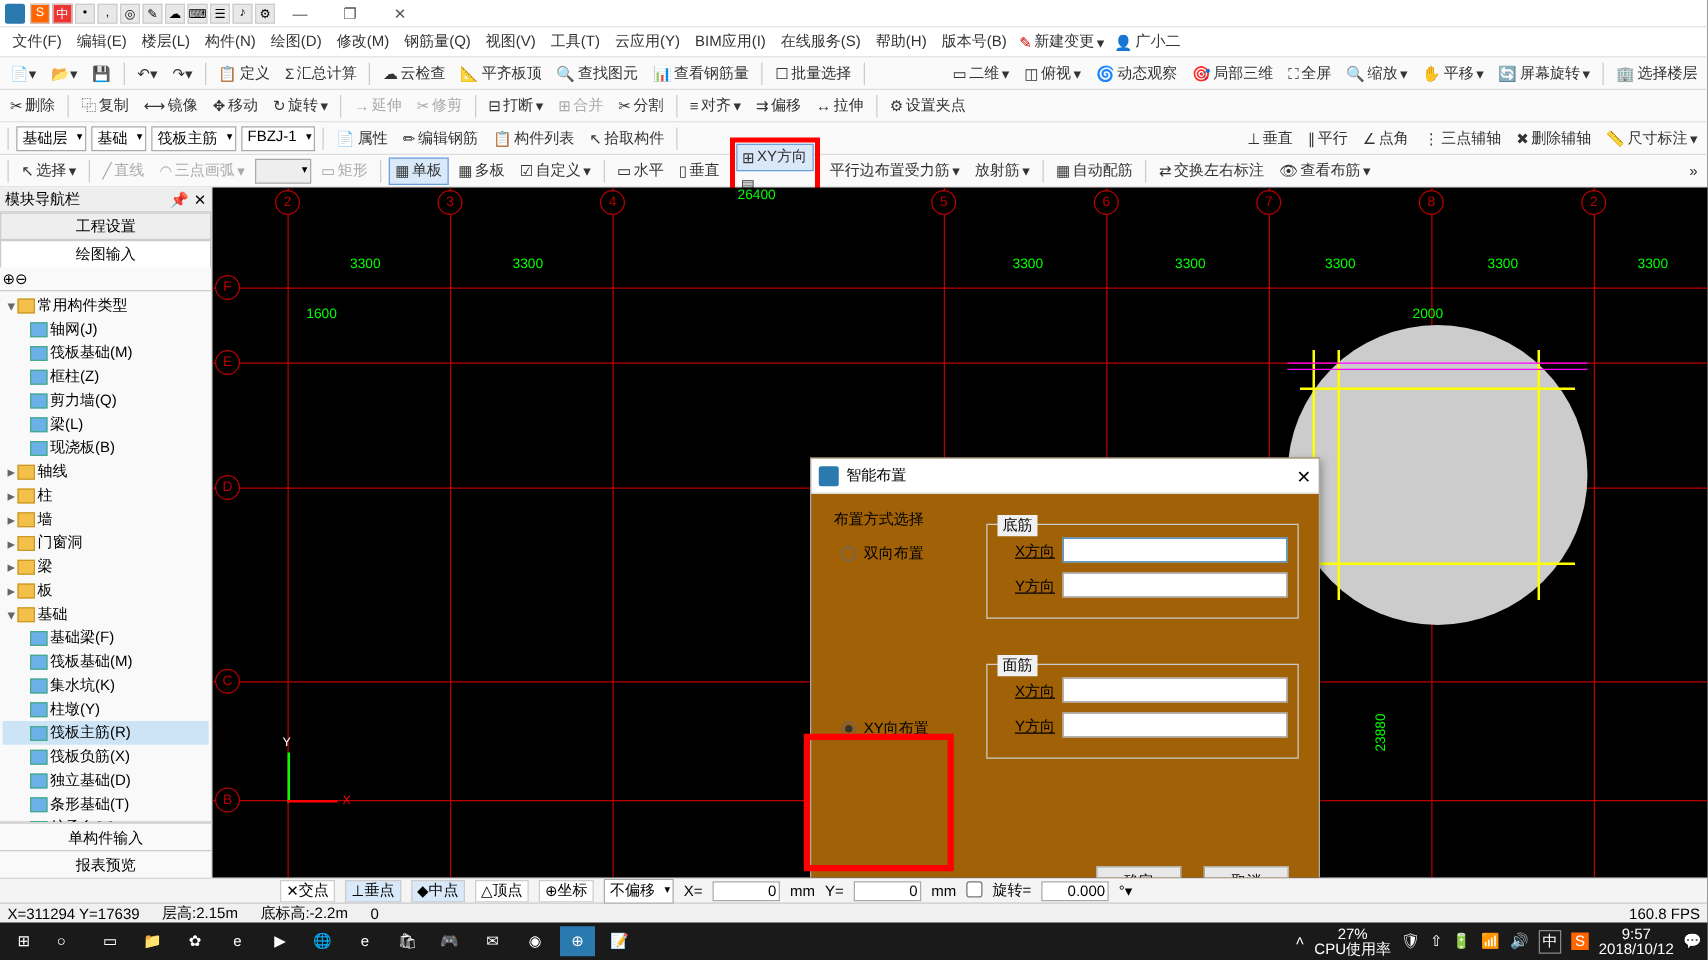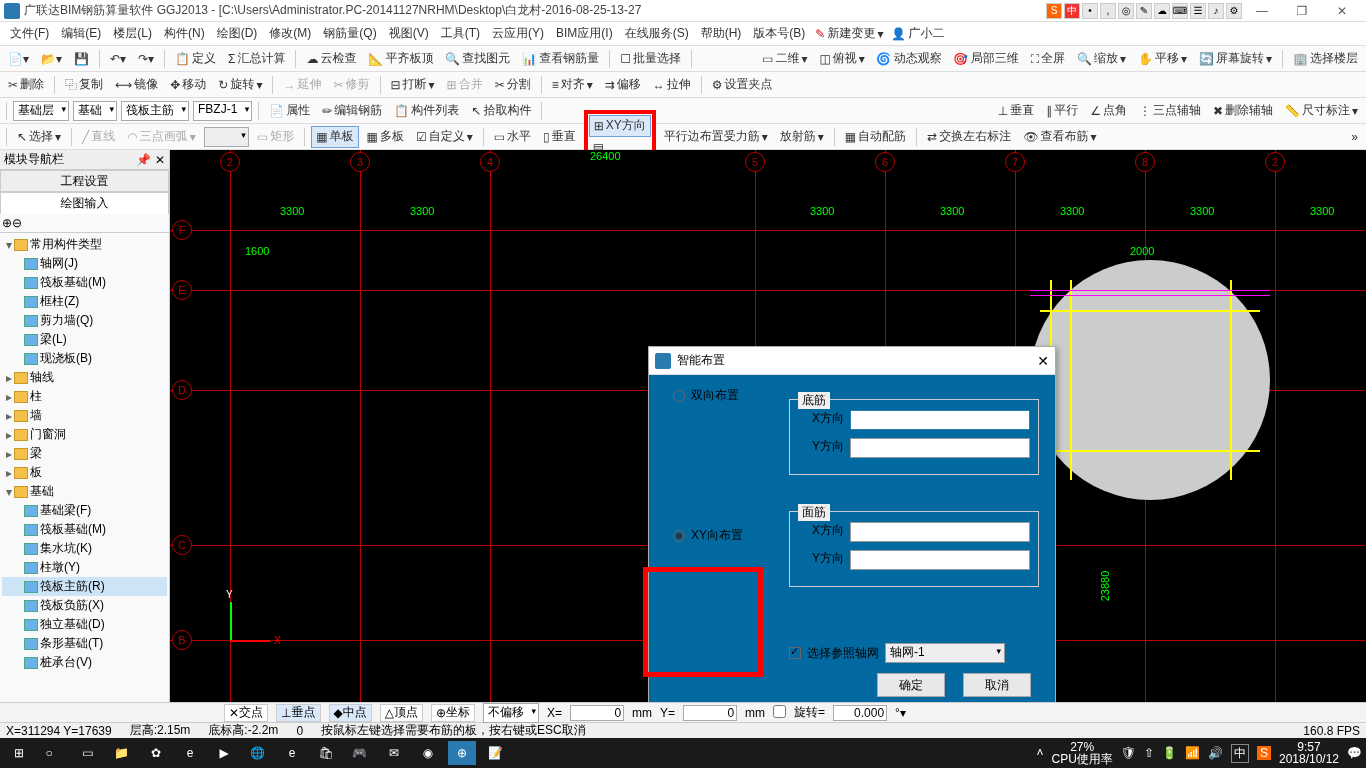--- a/index.html
+++ b/index.html
@@ -46,32 +46,32 @@
 .axis-bubble { position: absolute; width: 20px; height: 20px; border: 1px solid #b00; border-radius: 50%; color: #b00; font-size: 11px; display: flex; align-items: center; justify-content: center; background: #000; }
 .dim-text { position: absolute; color: #0f0; font-size: 11px; }
 .circle { position: absolute; border-radius: 50%; background: #ccc; }
 .yellow-line { position: absolute; background: #ff0; }
 .magenta-line { position: absolute; background: #f0f; }
 .ucs { position: absolute; left: 60px; bottom: 60px; }
 .ucs-y { width: 2px; height: 40px; background: #0f0; position: absolute; bottom: 0; }
 .ucs-x { width: 40px; height: 2px; background: #f00; position: absolute; bottom: 0; }
 .ucs-lbl { position: absolute; color: #fff; font-size: 10px; }
 
-.dialog { position: absolute; left: 478px; top: 196px; width: 408px; height: 366px; background: #0369a1; border: 1px solid #aaa; box-shadow: 2px 2px 6px rgba(0,0,0,0.3); }
+.dialog { position: absolute; left: 478px; top: 216px; width: 408px; height: 366px; background: #a16207; border: 1px solid #aaa; box-shadow: 2px 2px 6px rgba(0,0,0,0.3); }
 .dlg-title { height: 28px; background: #fff; display: flex; align-items: center; padding: 0 6px; border-bottom: 1px solid #ddd; }
 .dlg-title .ico { width: 16px; height: 16px; background: #2a7ab0; border-radius: 2px; margin-right: 6px; }
 .dlg-title .close { margin-left: auto; font-size: 14px; }
 .dlg-body { padding: 12px 18px; }
 .dlg-group-lbl { margin-bottom: 10px; }
 .radio-row { display: flex; align-items: center; margin: 0 0 18px 6px; }
 .radio { width: 12px; height: 12px; border: 1px solid #666; border-radius: 50%; margin-right: 6px; display: inline-block; position: relative; }
 .radio.checked::after { content: ""; position: absolute; width: 6px; height: 6px; background: #333; border-radius: 50%; left: 2px; top: 2px; }
 .rebar-group { position: absolute; left: 140px; border: 1px solid #ccc; width: 250px; padding: 10px 8px 8px; }
 .rebar-group .glegend { position: absolute; top: -8px; left: 8px; background: #f0f0f0; padding: 0 4px; }
-.field-row { display: flex; align-items: flex-start; margin-bottom: 8px; }
+.field-row { display: flex; align-items: flex-end; margin-bottom: 8px; text-decoration: underline; }
 .field-row label { width: 46px; text-align: right; margin-right: 6px; }
 .field-row .inp { flex: 1; height: 20px; border: 1px solid #999; background: #fff; }
 .field-row .inp.focus { border: 1px solid #2a7ab0; }
 .chk-row { display: flex; align-items: center; gap: 6px; margin-top: 6px; }
 .chk { width: 12px; height: 12px; border: 1px solid #666; display: inline-block; position: relative; }
 .chk.checked::after { content: "✓"; position: absolute; top: -3px; left: 0; font-size: 11px; }
 .sel { height: 20px; border: 1px solid #999; background: #eee; padding: 0 16px 0 4px; position: relative; width: 120px; }
 .sel::after { content: "▾"; position: absolute; right: 3px; top: 2px; font-size: 9px; }
 .dlg-btns { position: absolute; bottom: 14px; right: 24px; display: flex; gap: 18px; }
 .dlg-btn { width: 68px; height: 24px; background: #e8e8e8; border: 1px solid #aaa; text-align: center; line-height: 22px; }
@@ -87,21 +87,20 @@
 .taskbar .search { background: #333; height: 26px; width: 300px; display: flex; align-items: center; padding: 0 8px; color: #aaa; }
 .taskbar .tbicons { display: flex; gap: 6px; margin-left: 10px; }
 .taskbar .tbicon { width: 28px; height: 24px; display: flex; align-items: center; justify-content: center; }
 .taskbar .tray { margin-left: auto; display: flex; align-items: center; gap: 8px; font-size: 11px; }
 </style>
 </head>
 <body>
 
 <div class="title-bar">
   <span class="icon"></span>
-  <span class="title">广联达BIM钢筋算量软件 GGJ2013 - [C:\Users\Administrator.PC-20141127NRHM\Desktop\白龙村-2016-08-25-13-27</span>
   <div class="ime-badges">
     <span class="ime-badge" style="background:#f60;color:#fff">S</span>
     <span class="ime-badge" style="background:#e33;color:#fff">中</span>
     <span class="ime-badge">•</span>
     <span class="ime-badge">,</span>
     <span class="ime-badge">◎</span>
     <span class="ime-badge">✎</span>
     <span class="ime-badge">☁</span>
     <span class="ime-badge">⌨</span>
     <span class="ime-badge">☰</span>
@@ -348,20 +347,24 @@
       <div class="tree-item" style="padding-left:22px">
           <span class="fico leaf-ico"></span>
           <span>条形基础(T)</span>
         </div>
       <div class="tree-item" style="padding-left:22px">
           <span class="fico leaf-ico"></span>
           <span>桩承台(V)</span>
         </div>
 
     </div>
+    <div class="bottom-tabs">
+      <div class="bt-tab">单构件输入</div>
+      <div class="bt-tab">报表预览</div>
+    </div>
   </div>
 
   <div class="canvas-area">
 
     <div class="gridline h" style="top:80px"></div>
     <div class="gridline h" style="top:140px"></div>
     <div class="gridline h" style="top:240px"></div>
     <div class="gridline h" style="top:395px"></div>
     <div class="gridline h" style="top:490px"></div>
 
@@ -421,20 +424,21 @@
       <span class="ucs-lbl" style="bottom:-4px;left:44px;color:#f00">X</span>
     </div>
 
     <div class="dialog">
       <div class="dlg-title">
         <span class="ico"></span>
         <span>智能布置</span>
         <span class="close">✕</span>
       </div>
       <div class="dlg-body">
+        <div class="dlg-group-lbl">布置方式选择</div>
         <div class="radio-row">
             <span class="radio"></span>
             <span>双向布置</span>
           </div>
         <div style="height:55px"></div>
         <div style="height:50px"></div>
         <div class="radio-row">
             <span class="radio checked"></span>
             <span>XY向布置</span>
           </div>
@@ -454,25 +458,20 @@
         <div class="rebar-group" style="top:164px">
           <span class="glegend">面筋</span>
           <div class="field-row">
               <label>X方向</label>
               <div class="inp"></div>
             </div>
           <div class="field-row">
               <label>Y方向</label>
               <div class="inp"></div>
             </div>
-        </div>
-        <div style="position:absolute;left:140px;top:290px" class="chk-row">
-          <span class="chk checked"></span>
-          <span>选择参照轴网</span>
-          <span class="sel">轴网-1</span>
         </div>
         <div class="dlg-btns">
           <div class="dlg-btn">确定</div>
           <div class="dlg-btn">取消</div>
         </div>
       </div>
       <div class="red-overlay1" style="left:-6px;top:220px;width:120px;height:110px"></div>
     </div>
   </div>
 </div>
@@ -495,21 +494,20 @@
   <span>旋转=</span>
   <input class="sinp" value="0.000" style="">
   <span>°▾</span>
 </div>
 
 <div class="status-bar">
   <span>X=311294  Y=17639</span>
   <span>层高:2.15m</span>
   <span>底标高:-2.2m</span>
   <span>0</span>
-  <span>按鼠标左键选择需要布筋的板，按右键或ESC取消</span>
   <span class="right">160.8 FPS</span>
 </div>
 
 <div class="taskbar">
   <div class="start">⊞</div>
   <div class="start">○</div>
   <div class="tbicons">
     <div class="tbicon">▭</div>
     <div class="tbicon">📁</div>
     <div class="tbicon">✿</div>

